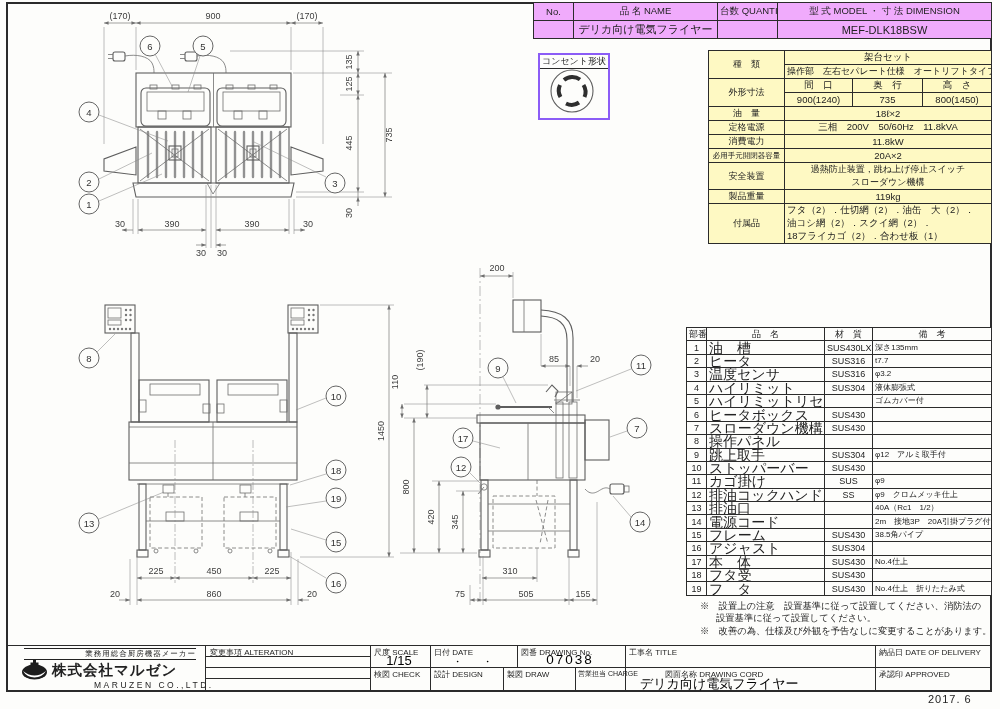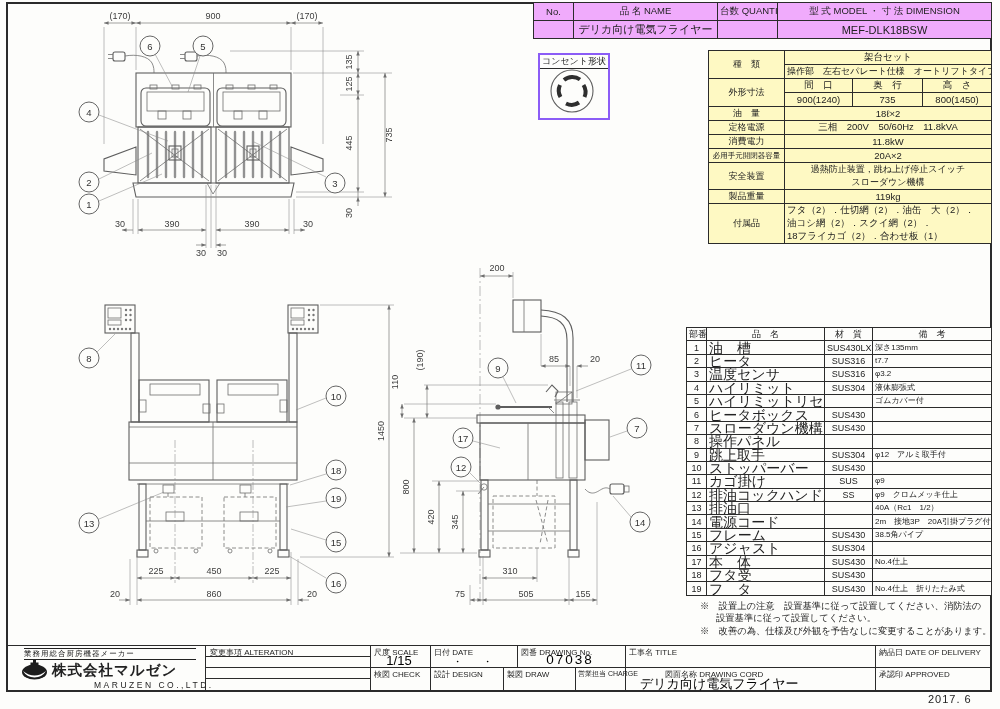--- a/index.html
+++ b/index.html
@@ -26,21 +26,21 @@
   #outletBox{position:absolute;left:538px;top:53px;width:68px;height:63px;border:2px solid #8b5cf6;z-index:3;}
   #outletBox .cap{border-bottom:1px solid #2b2b2b;font-size:9px;text-align:center;height:13px;line-height:13px;}
   
   #notes{position:absolute;left:700px;top:600px;width:292px;font-size:9.3px;line-height:12.3px;z-index:3;white-space:nowrap;}
   #notes .ind{padding-left:16px;}
   
   .vline,.hline{position:absolute;background:#2b2b2b;z-index:4;}
   .tblabel{position:absolute;font-size:8px;z-index:5;white-space:nowrap;color:#1c1c1c;}
   .tbvalue{position:absolute;z-index:5;white-space:nowrap;color:#000000;}
   #dateNote{position:absolute;left:928px;top:693px;font-size:11px;z-index:5;letter-spacing:1px;}
-  #tagline{position:absolute;left:24px;top:648px;width:172px;font-size:7.5px;text-align:left;
+  #tagline{position:absolute;left:24px;top:648px;width:172px;font-size:7.5px;text-align:right;
            border-top:1px solid #222;border-bottom:1px solid #222;line-height:10px;z-index:5;letter-spacing:1px;}
   #companyName{position:absolute;left:52px;top:661px;font-size:14.5px;font-weight:bold;z-index:5;letter-spacing:1px;}
   #companyEn{position:absolute;left:58px;top:680px;font-size:8.5px;letter-spacing:2.5px;z-index:5;margin-left:36px;}
   #logoMark{position:absolute;left:20px;top:660px;z-index:5;}
   
   #drawing{position:absolute;left:0;top:0;z-index:2;}
   .eq{stroke:#5e5e5e;stroke-width:1.1;fill:none;}
   .eq2{stroke:#6e6e6e;stroke-width:.8;fill:none;}
   .dsh{stroke-dasharray:4 2.5;}
   .dim{stroke:#787878;stroke-width:.7;fill:none;}

